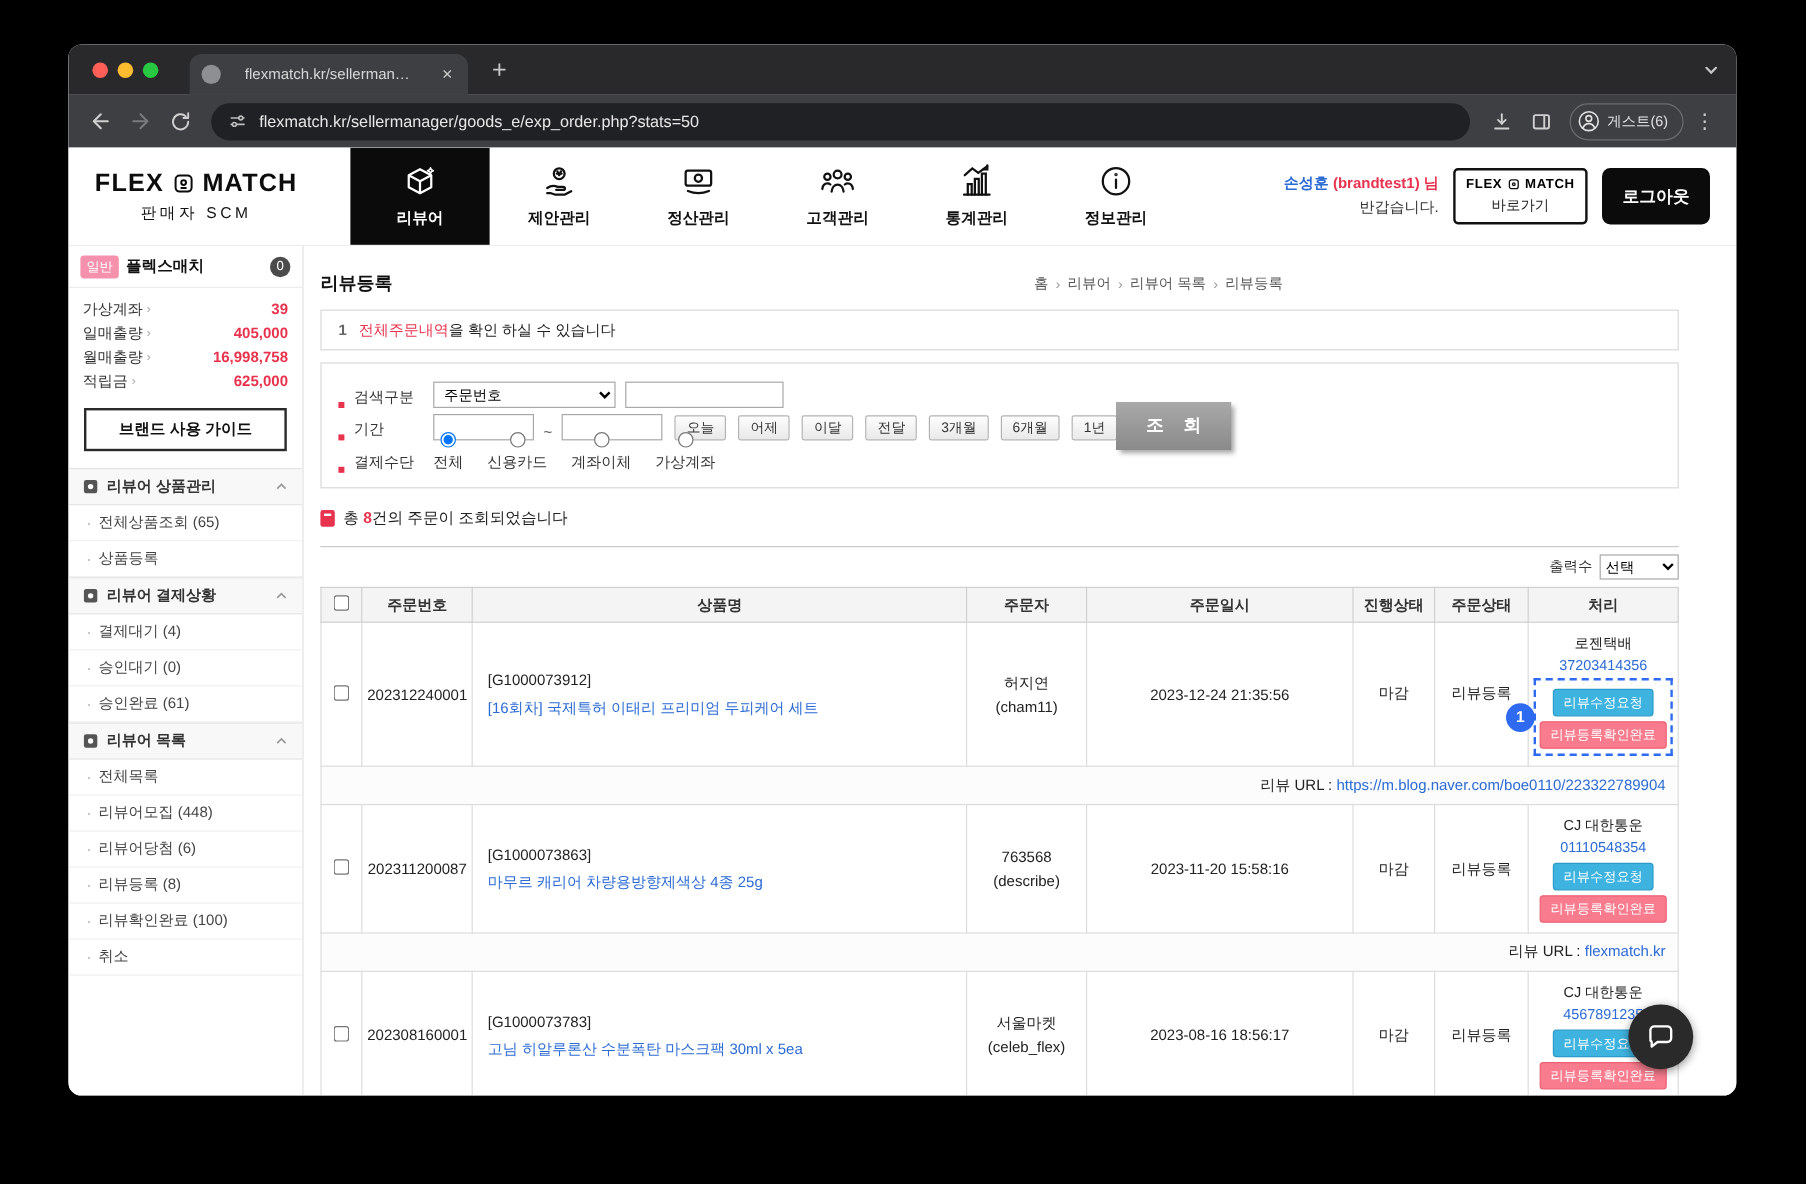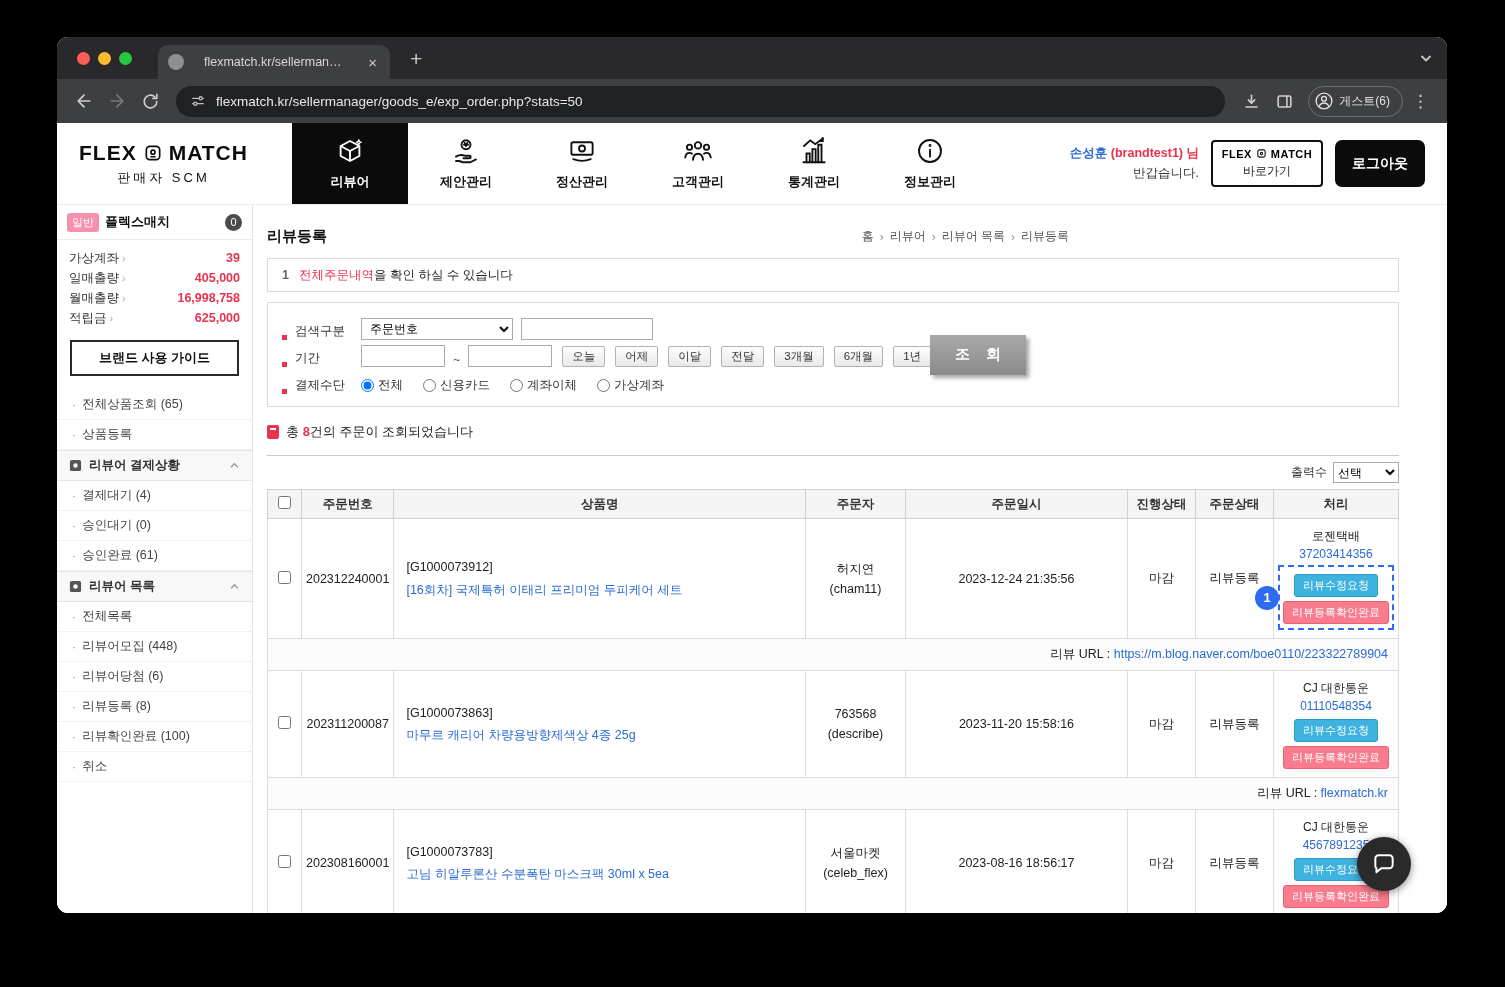--- a/index.html
+++ b/index.html
@@ -100,21 +100,21 @@
   .bullet { width:5px; height:5px; background:var(--accent-red); flex:0 0 auto; }
   .form-label { width:58px; }
   .search-box select, .search-box input[type=text] { height:22px; border:1px solid #a9a9a9; font-size:12px;
     font-family:inherit; padding:0 4px; background:#fff; }
   .sel-type { width:152px; }
   .inp-keyword { width:132px; }
   .inp-date { width:84px; }
   .tilde { color:#555; }
   .quick-btn { height:21px; padding:0 9px; border:1px solid #b3b3b3; background:linear-gradient(#fdfdfd,#e9e9e9);
     font-size:11.5px; color:#333; border-radius:2px; cursor:pointer; font-family:inherit; margin-left:2px; }
-  .radio-lab { display:flex; align-items:center; gap:4px; margin-right:12px; cursor:pointer; }
+  .radio-lab { display:flex; align-items:center; gap:4px; margin-right:12px; cursor:pointer;flex-direction:column; }
   .submit-btn { position:absolute; left:662px; top:50%; transform:translateY(-50%); width:96px; height:40px;
     border:none; background:linear-gradient(#a9a9a9,#8a8a8a); color:#fff; font-weight:700; font-size:15px;
     letter-spacing:6px; text-indent:6px; box-shadow:3px 3px 4px rgba(0,0,0,.35); cursor:pointer; font-family:inherit; }
 
   .result-line { margin-top:16px; display:flex; align-items:center; gap:7px; font-size:13px; color:#222; }
   .result-icon { width:12px; height:14px; background:var(--accent-red); border-radius:2px; position:relative; }
   .result-icon::after{ content:""; position:absolute; left:3px; top:3px; width:6px; height:2px; background:#fff; }
   .result-count { color:var(--accent-red); font-weight:700; }
 
   .table-zone { border-top:1px solid #c9c9c9; margin-top:14px; padding-top:6px; }
@@ -348,20 +348,32 @@
             </div>
             <div class="stat-row">
               <span class="stat-label">적립금</span>
               <span class="stat-chev">›</span>
               <span class="stat-value">625,000</span>
             </div>
           </div>
 
           <button class="guide-btn">브랜드 사용 가이드</button>
 
+          <div class="side-sec">
+            <svg width="13" height="13" viewBox="0 0 14 14">
+                <rect x="1" y="1" width="12" height="12" rx="2" fill="#555"></rect>
+                <circle cx="7" cy="7" r="2.4" fill="#fff"></circle>
+              </svg>
+            <span>리뷰어 상품관리</span>
+            <span class="sec-caret">
+              <svg width="11" height="7" viewBox="0 0 12 8" fill="none" stroke="currentColor" stroke-width="1.6">
+                  <path d="M2 6l4-4 4 4"></path>
+                </svg>
+            </span>
+          </div>
           <div class="side-item">
               <span class="dot">·</span>
               <span>전체상품조회 (65)</span>
             </div>
           <div class="side-item">
               <span class="dot">·</span>
               <span>상품등록</span>
             </div>
 
           <div class="side-sec">

